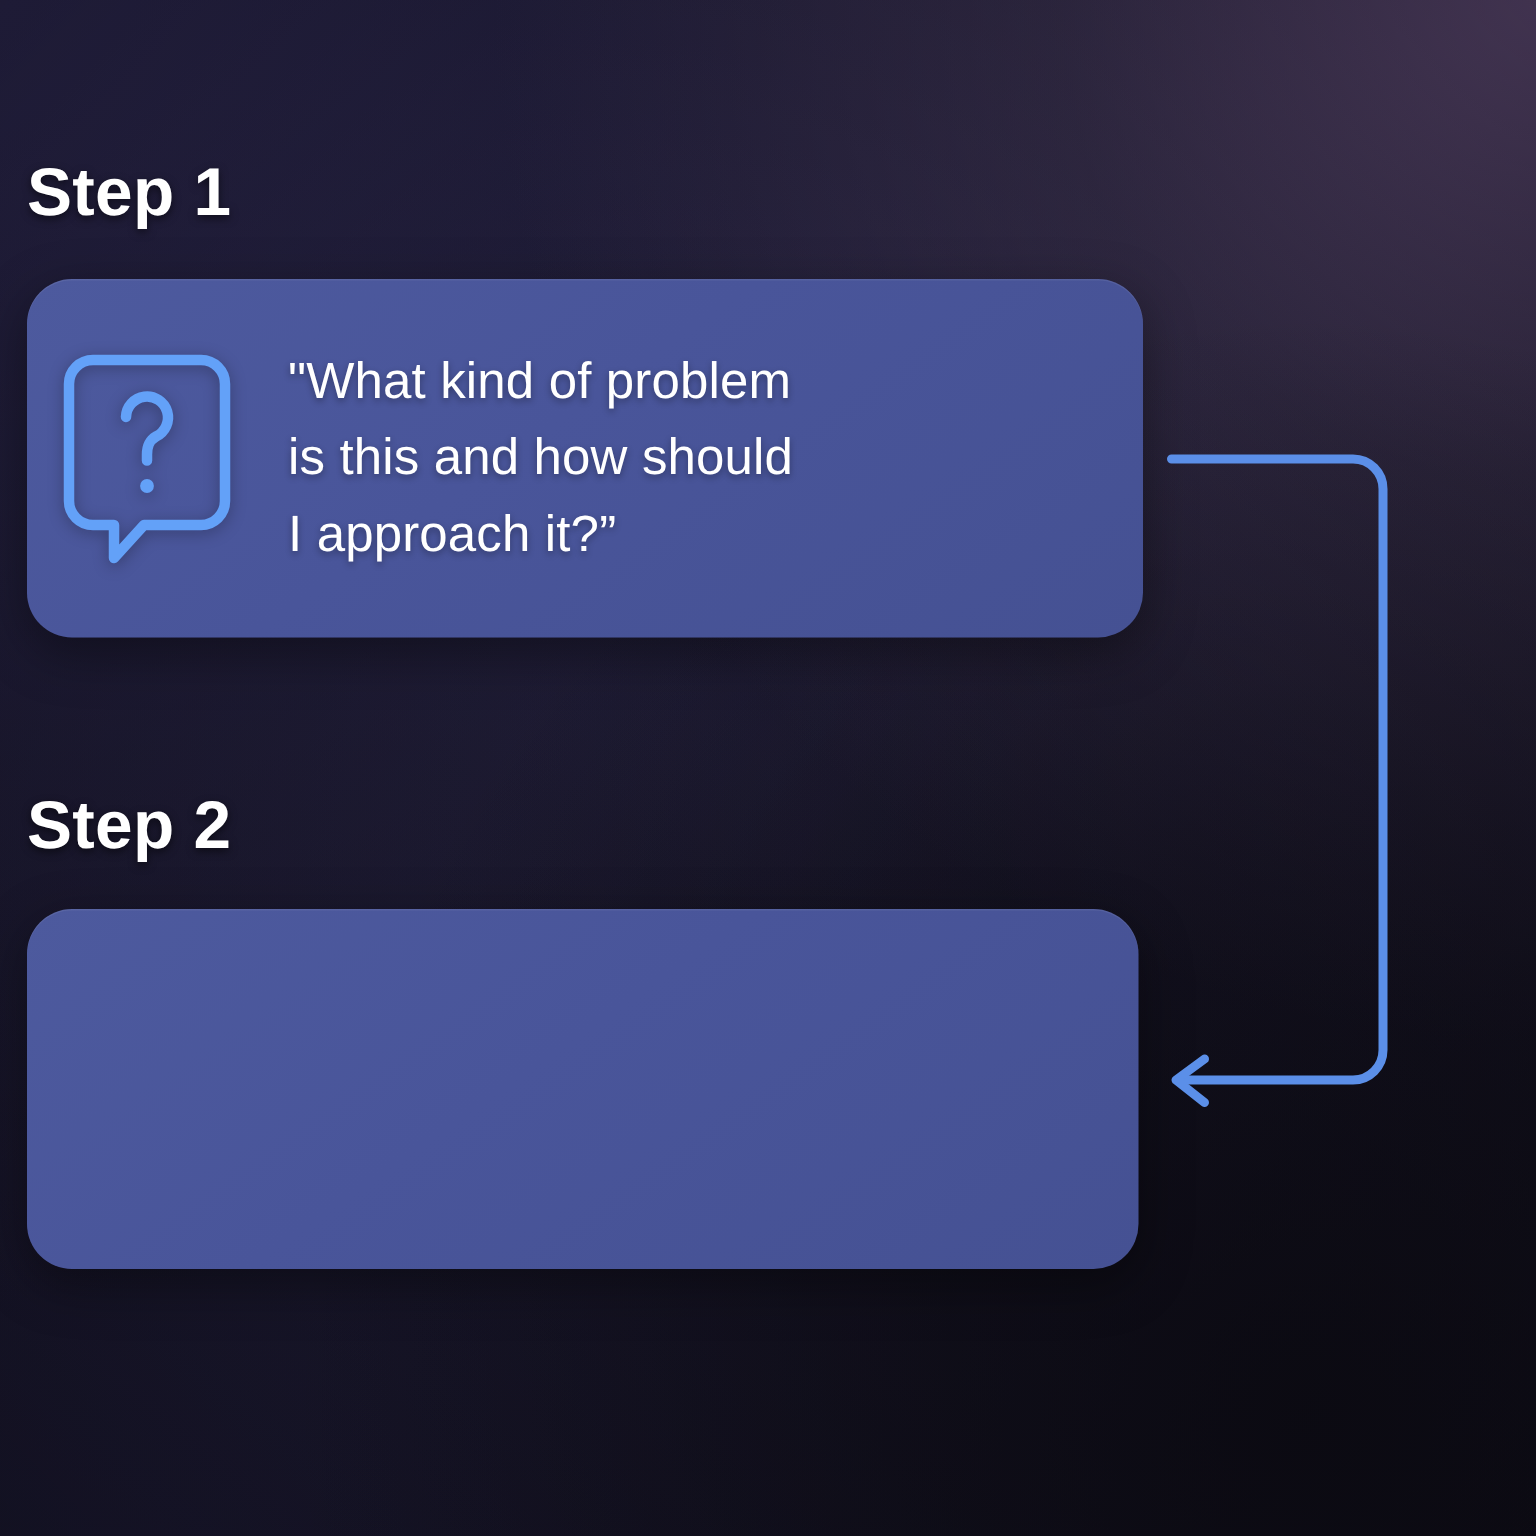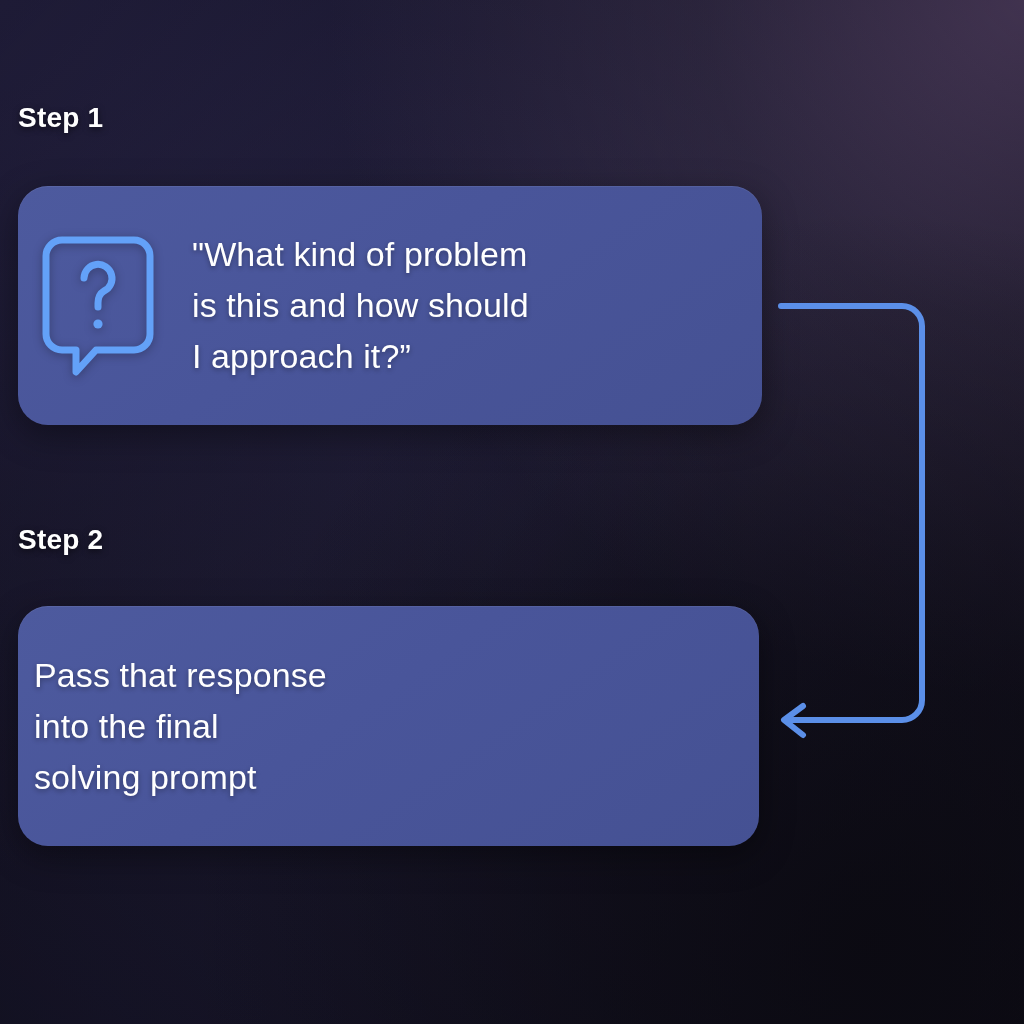--- a/index.html
+++ b/index.html
@@ -27,21 +27,21 @@
     inset: 0;
     pointer-events: none;
     background:
       radial-gradient(ellipse at 85% 92%, rgba(10, 9, 16, 0.85) 0%, rgba(12, 11, 18, 0) 55%),
       radial-gradient(ellipse at 50% 50%, rgba(255,255,255,0.012) 0%, rgba(0,0,0,0.28) 100%);
   }
 
   .step-label {
     position: absolute;
     color: #ffffff;
-    font-size: 28px;
+    font-size: 45px;
     font-weight: bold;
     letter-spacing: 0.2px;
     text-shadow: 0 2px 6px rgba(0,0,0,0.55);
     z-index: 3;
   }
   #step1-label { left: 18px; top: 102px; }
   #step2-label { left: 18px; top: 524px; text-align: center; }
 
   .card {
     position: absolute;
@@ -109,23 +109,20 @@
       </svg>
     </div>
     <div class="card-text">"What kind of problem
 is this and how should
 I approach it?”</div>
   </div>
 
   <div class="step-label" id="step2-label">Step 2</div>
 
   <div class="card" id="card-step2">
-    <div class="card-text">Pass that response
-into the final
-solving prompt</div>
   </div>
 
   <svg id="connector-arrow" viewBox="0 0 200 470" fill="none" xmlns="http://www.w3.org/2000/svg">
     <path d="M21 26 H142 A20 20 0 0 1 162 46 V420 A20 20 0 0 1 142 440 H27" stroke="#5b8fe8" stroke-width="6" stroke-linecap="round" stroke-linejoin="round" fill="none"></path>
     <path d="M43 426 L24 440 L43 455" stroke="#5b8fe8" stroke-width="6" stroke-linecap="round" stroke-linejoin="round" fill="none"></path>
   </svg>
 
 </div>
 
 </body></html>

